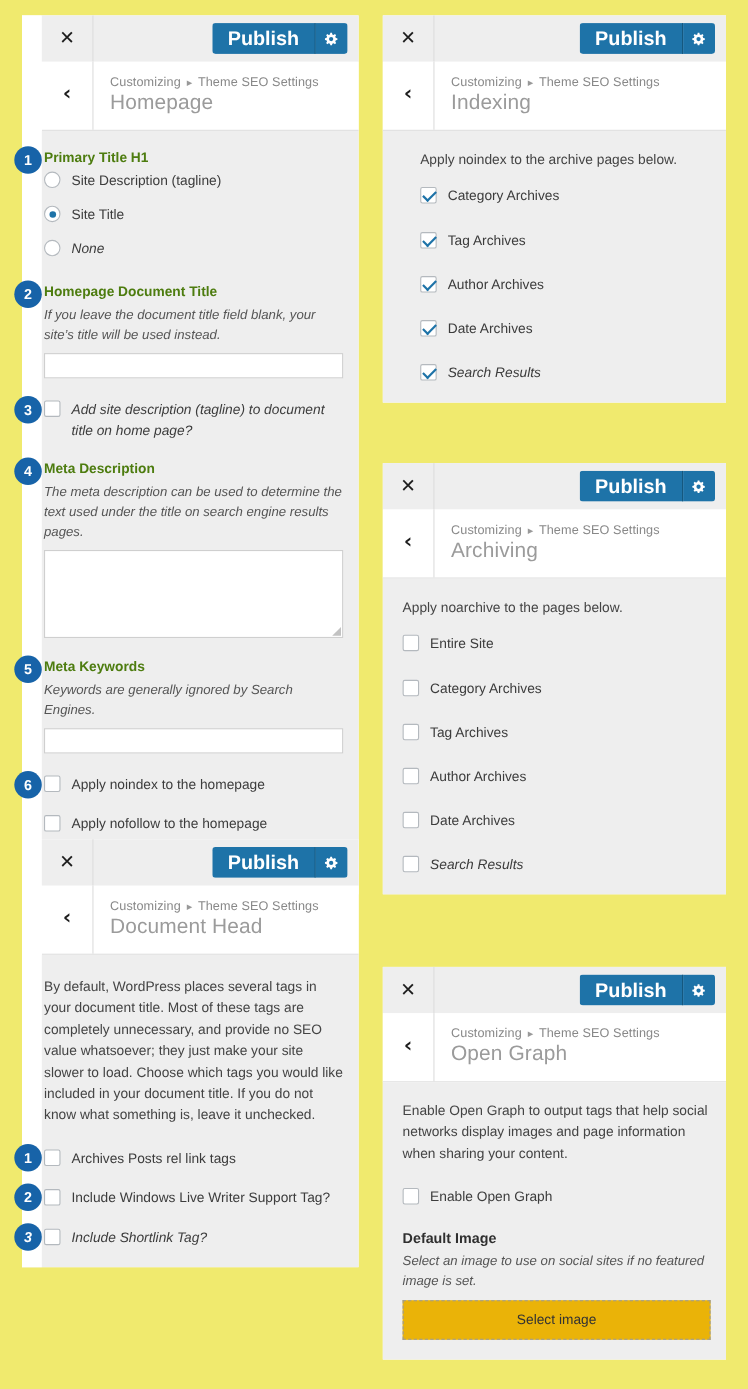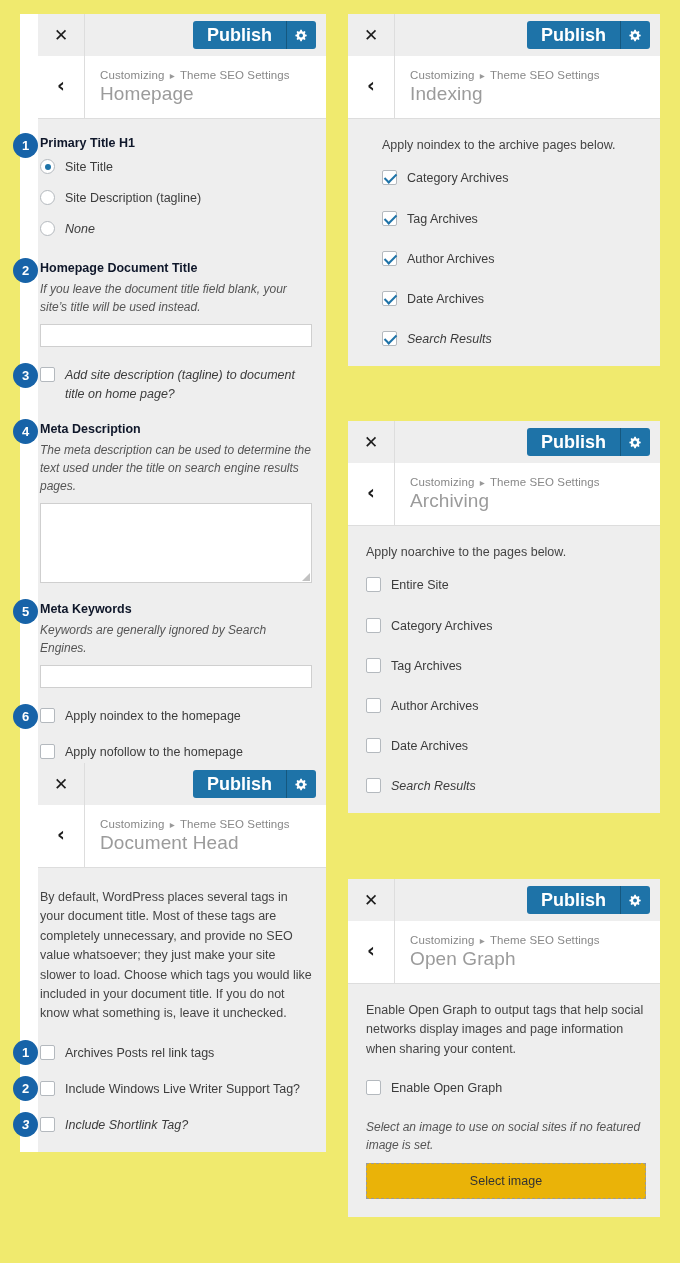--- a/index.html
+++ b/index.html
@@ -188,21 +188,21 @@
     font-size: 12.5px;
     color: #3c3c3c;
     margin-left: 10px;
     line-height: 1.45;
   }
 
   
   .sec-title {
     font-size: 12.5px;
     font-weight: bold;
-    color: #0f172a;
+    color: #4d7c0f;
     margin-bottom: 5px;
   }
   .sec-desc {
     font-size: 12px;
     font-style: italic;
     color: #555555;
     line-height: 1.5;
     margin-bottom: 8px;
   }
   .txtinput {
@@ -314,27 +314,27 @@
       </div>
       <div class="panel-title">Homepage</div>
     </div>
   </div>
 
   <div class="pbody indent">
 
     <div class="block">
       <div class="badge">1</div>
       <div class="sec-title">Primary Title H1</div>
+      <div class="row" style="margin-bottom:13px">
+        <span class="rbtn"></span>
+        <span class="row-label">Site Description (tagline)</span>
+      </div>
       <div class="row" style="margin-bottom:13px;margin-top:8px">
         <span class="rbtn selected"></span>
         <span class="row-label">Site Title</span>
-      </div>
-      <div class="row" style="margin-bottom:13px">
-        <span class="rbtn"></span>
-        <span class="row-label">Site Description (tagline)</span>
       </div>
       <div class="row">
         <span class="rbtn"></span>
         <span class="row-label">None</span>
       </div>
     </div>
 
     <div class="block" style="margin-top:23px">
       <div class="badge">2</div>
       <div class="sec-title">Homepage Document Title</div>
@@ -582,17 +582,18 @@
 
   <div class="pbody" style="padding-left:18px">
     <div class="intro wide">Enable Open Graph to output tags that help social networks display images and page information when sharing your content.</div>
 
     <div class="row" style="margin-bottom:21px">
       <span class="cbox"></span>
       <span class="row-label">Enable Open Graph</span>
     </div>
 
     <div>
+      <div class="bold-sub">Default Image</div>
       <div class="sec-desc" style="margin-bottom:0">Select an image to use on social sites if no featured image is set.</div>
       <div class="selimg">Select image</div>
     </div>
   </div>
 </div>
 
 </body></html>

